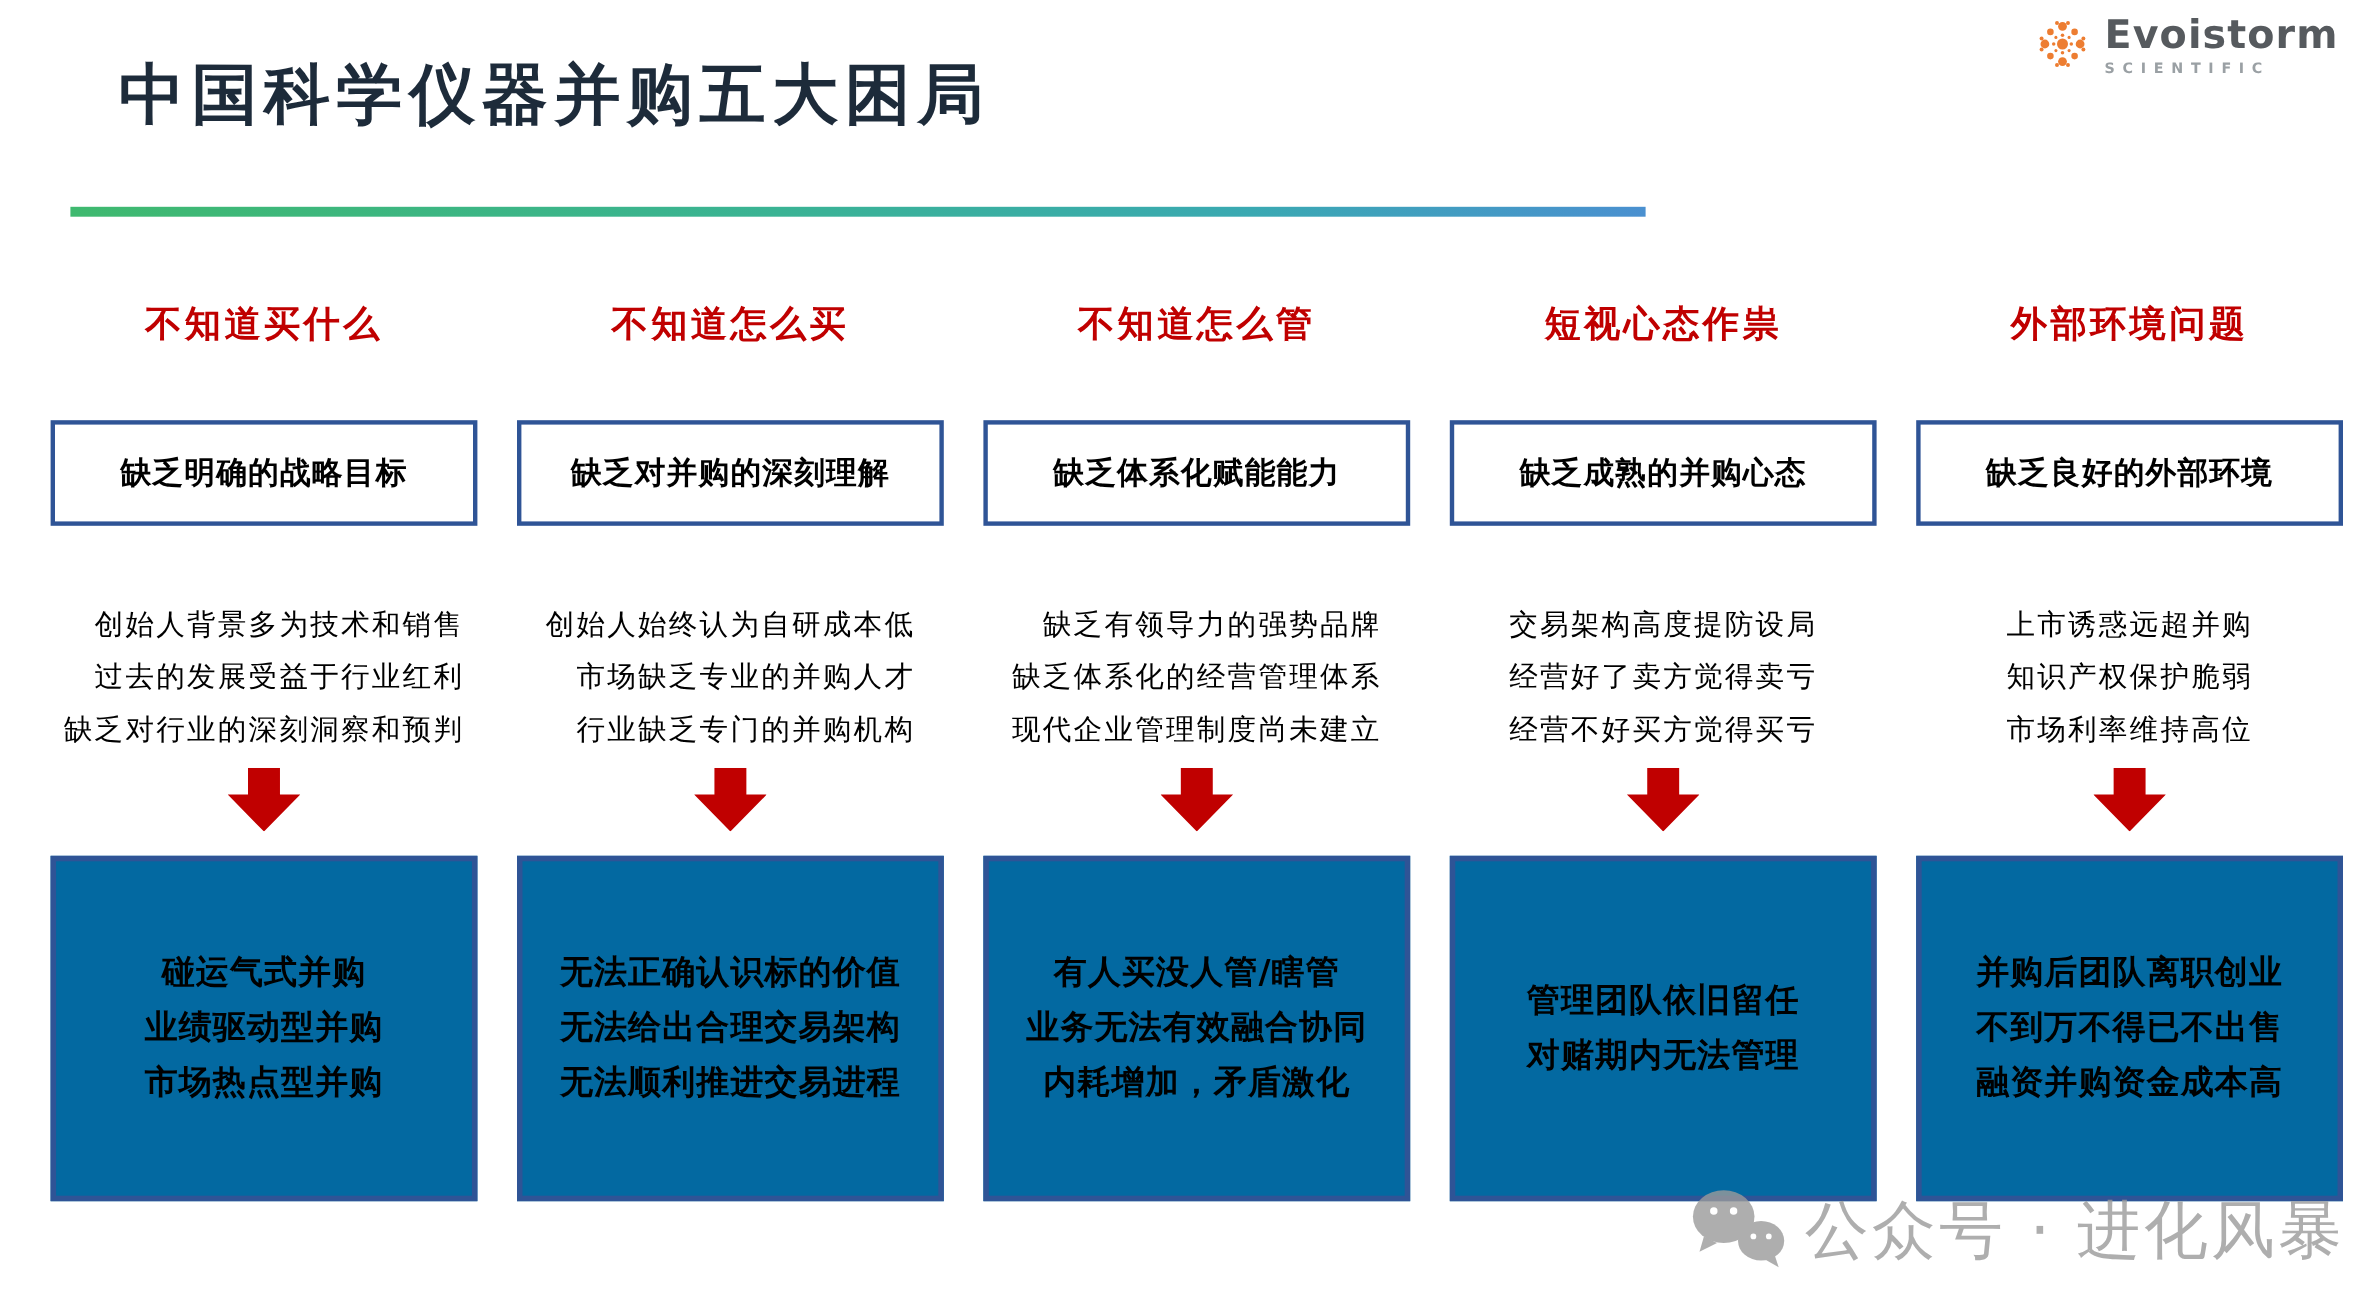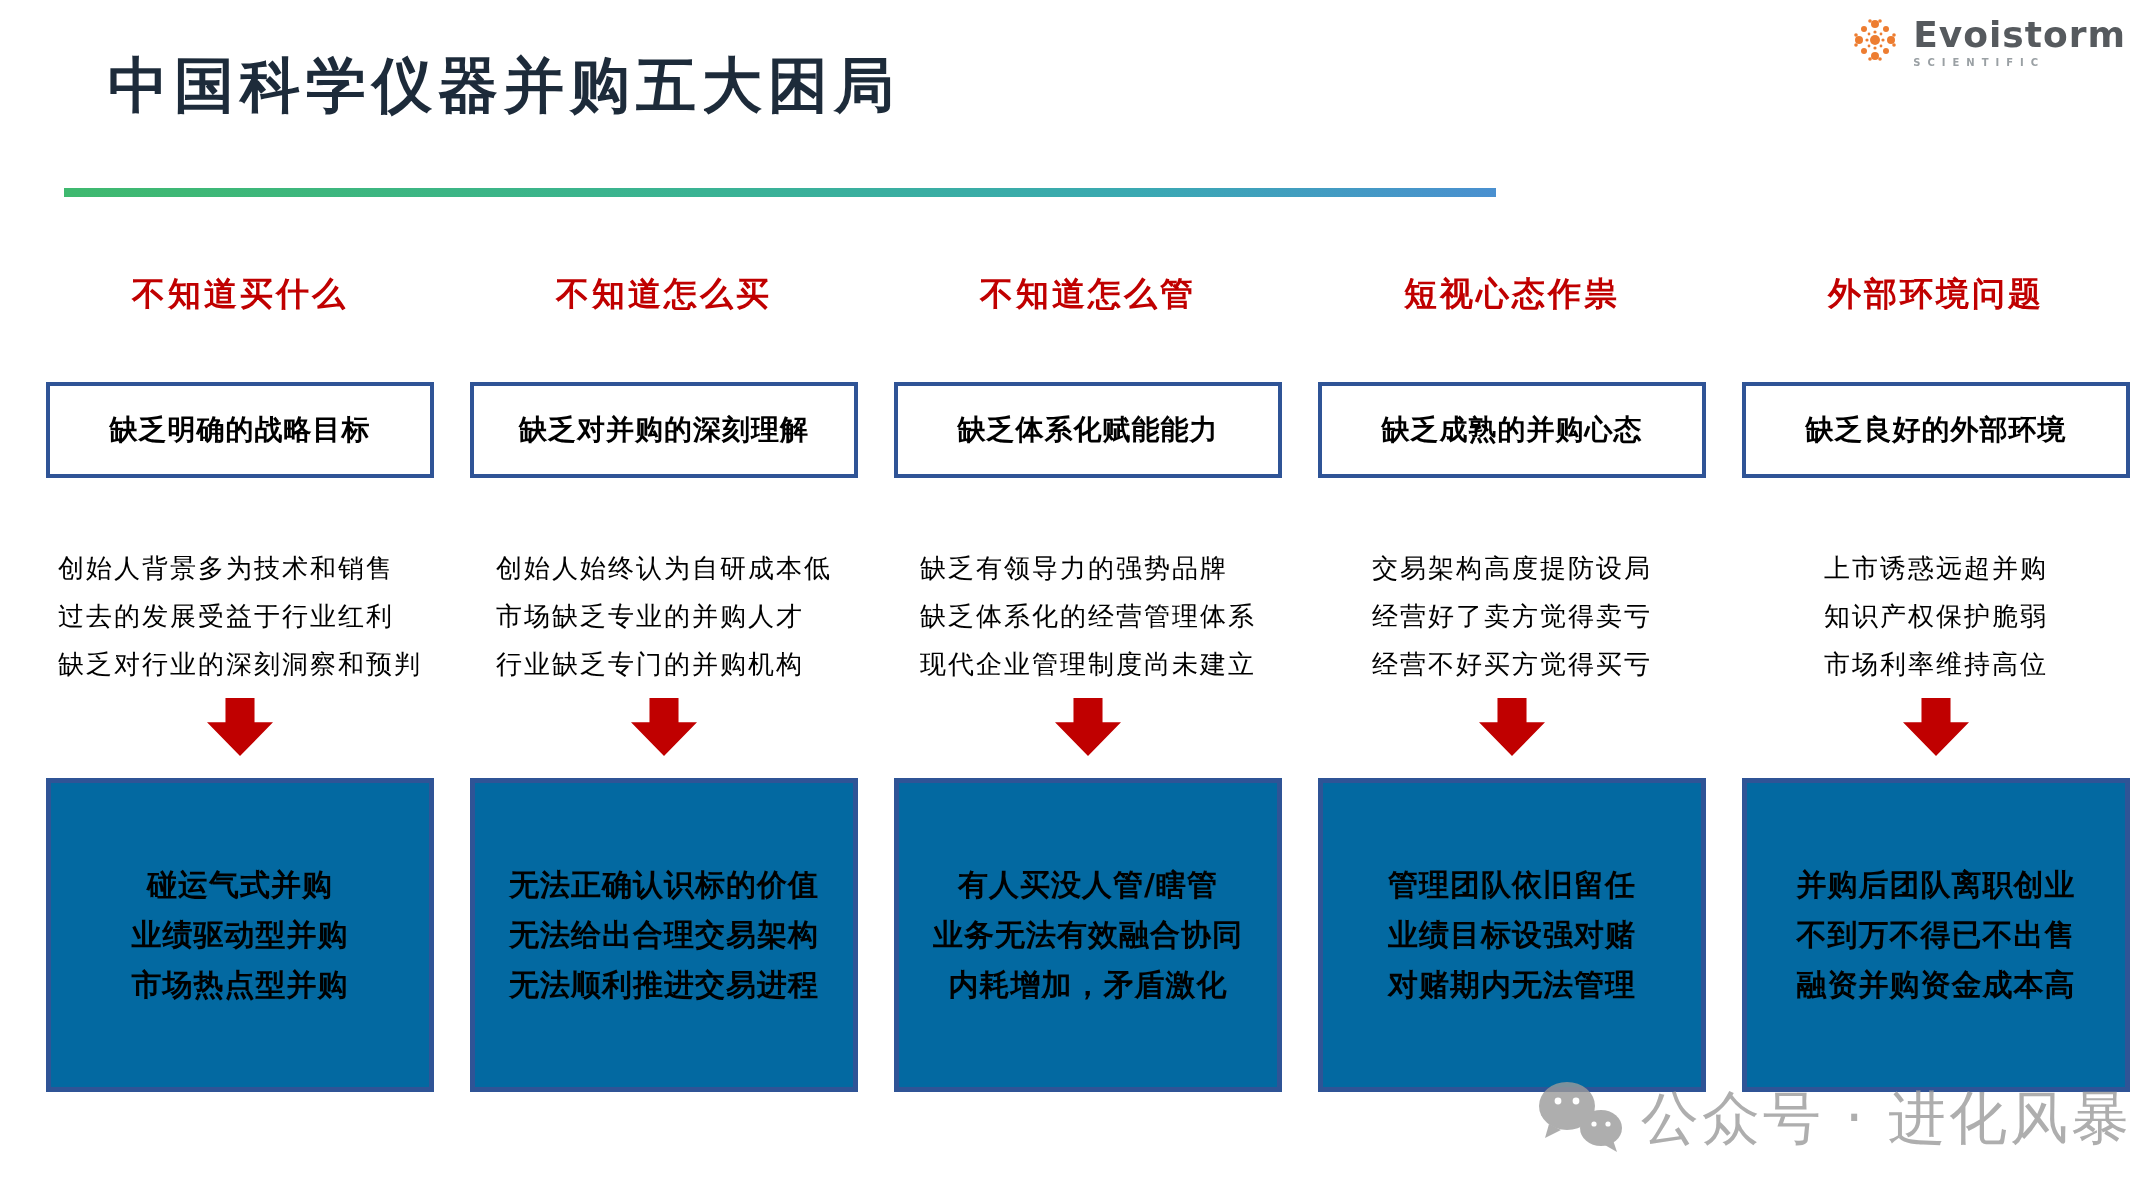--- a/index.html
+++ b/index.html
@@ -22,42 +22,42 @@
     position:absolute;left:64px;top:188px;
     width:1432px;height:9px;
     background:linear-gradient(90deg,#3fb96f 0%,#3ab394 45%,#3aa9b2 75%,#4a90d0 100%);
   }
   .logo{
     position:absolute;right:28px;top:12px;
     display:flex;align-items:center;gap:10px;
   }
   .logo-text-wrap{display:flex;flex-direction:column;line-height:1;}
   .logo-name{font-size:36px;font-weight:700;color:#565a5e;letter-spacing:1px;}
-  .logo-sub{font-size:10px;font-weight:600;color:#9aa0a4;letter-spacing:7px;margin-top:5px;}
+  .logo-sub{font-size:13px;font-weight:600;color:#9aa0a4;letter-spacing:7px;margin-top:5px;}
   
   .columns{
     position:absolute;left:46px;top:272px;width:2084px;
     display:grid;grid-template-columns:repeat(5,1fr);column-gap:36px;
   }
   .column{display:flex;flex-direction:column;align-items:center;}
   .col-header{
     height:44px;line-height:44px;text-align:center;
     font-size:33px;font-weight:bold;color:#c00000;letter-spacing:3px;
     font-family:"DejaVu Serif", serif;
   }
   .problem-box{
     margin-top:66px;width:100%;height:96px;box-sizing:border-box;
     border:4px solid #2f5496;background:#ffffff;
     display:flex;align-items:center;justify-content:center;
   }
   .problem-box span{
     font-size:28px;font-weight:bold;color:#000;letter-spacing:1px;
     font-family:"DejaVu Serif", serif;white-space:nowrap;
   }
-  .causes{margin-top:66px;height:144px;text-align:left;}
+  .causes{margin-top:66px;height:144px;text-align:right;}
   .cause{
     line-height:48px;font-size:26px;color:#000;letter-spacing:2px;
     font-family:"DejaVu Serif", serif;white-space:nowrap;
   }
   .arrow-wrap{margin-top:10px;height:58px;display:flex;justify-content:center;}
   .down-arrow{
     width:66px;height:58px;background:#c00000;
     clip-path:polygon(28% 0,72% 0,72% 42%,100% 42%,50% 100%,0 42%,28% 42%);
   }
   .result-box{
@@ -194,21 +194,20 @@
       <div class="causes">
         <div class="cause">交易架构高度提防设局</div>
         <div class="cause">经营好了卖方觉得卖亏</div>
         <div class="cause">经营不好买方觉得买亏</div>
       </div>
       <div class="arrow-wrap">
         <div class="down-arrow"></div>
       </div>
       <div class="result-box">
         <div class="result-line">管理团队依旧留任</div>
-        <div class="result-line">业绩目标设强对赌</div>
         <div class="result-line">对赌期内无法管理</div>
       </div>
     </div>
 
     <div class="column">
       <div class="col-header">外部环境问题</div>
       <div class="problem-box">
         <span>缺乏良好的外部环境</span>
       </div>
       <div class="causes">

